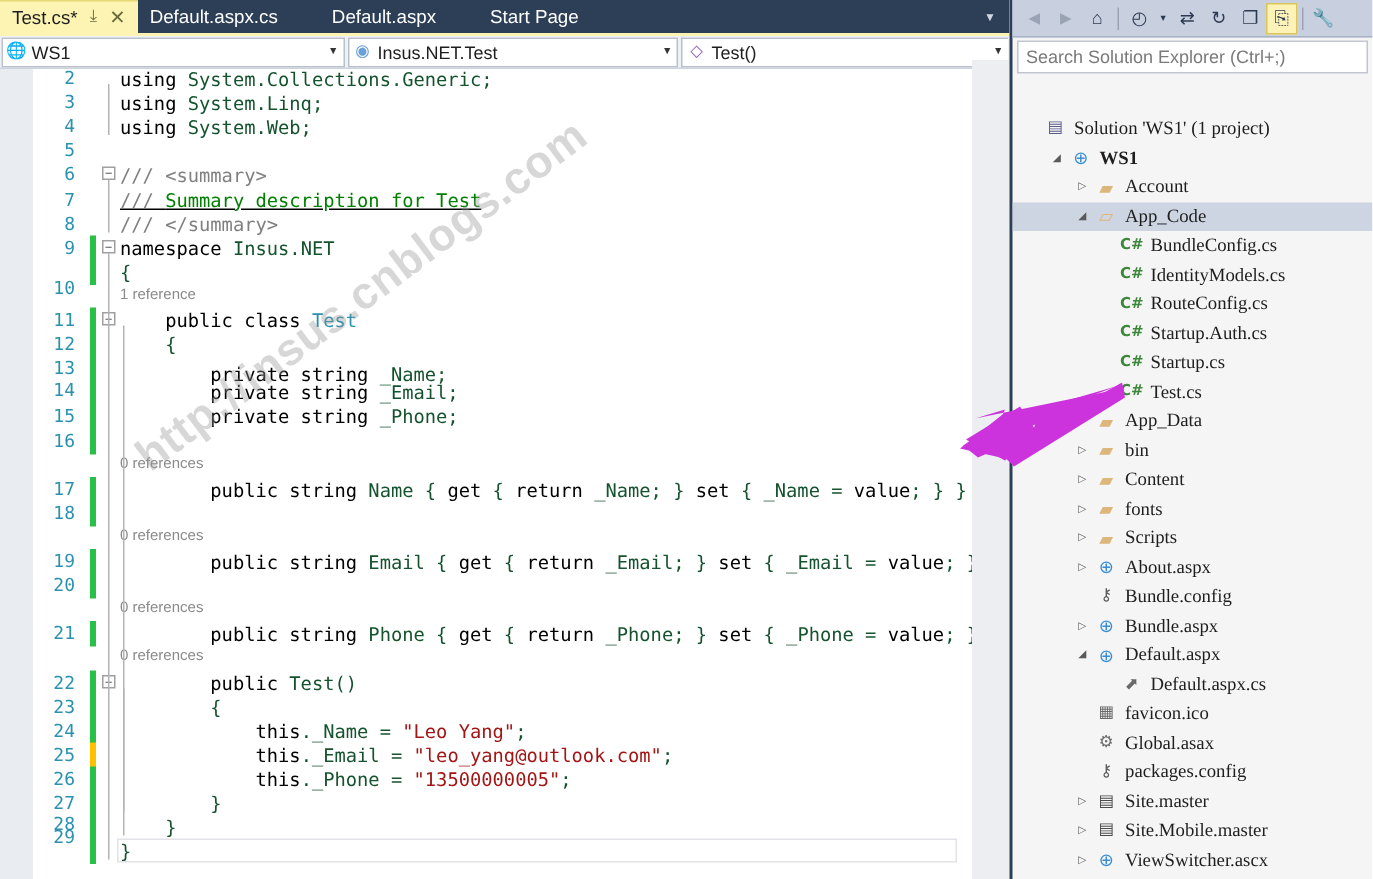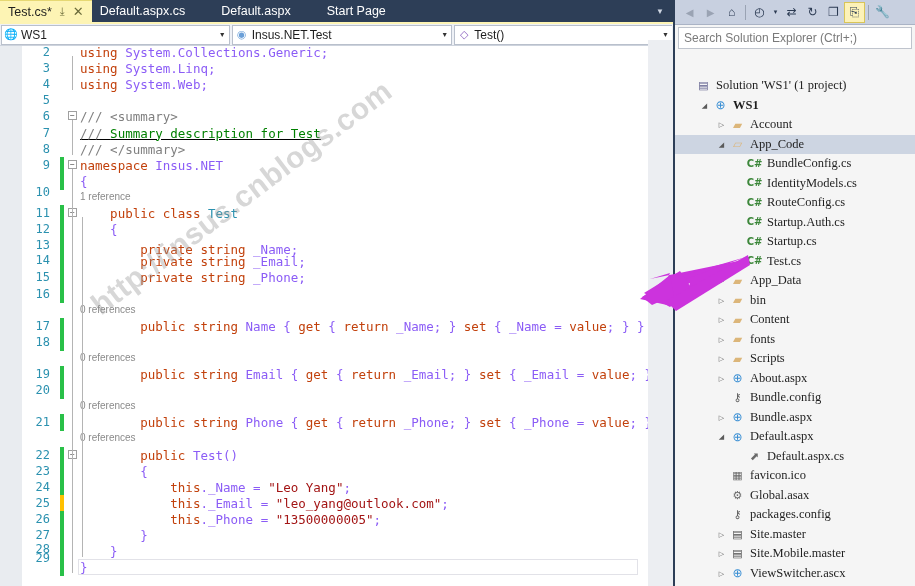--- a/index.html
+++ b/index.html
@@ -113,26 +113,26 @@
   .codelens {
     position: absolute; left: 80px;
     font-family: "Liberation Sans", sans-serif;
     font-size: 10px; color: #8a8a8a; white-space: pre;
   }
   .curline {
     position: absolute; left: 78px; width: 560px; height: 16px;
     border: 1px solid #e2e2e8; background: transparent;
   }
   
-  .kw  { color: #c2410c; }
+  .kw  { color: #000000; }
   .typ { color: #2b91af; }
   .cmt { color: #808080; }
   .doc { color: #008000; }
   .str { color: #a31515; }
-  .pl  { color: #8b5cf6; }
+  .pl  { color: #14532d; }
 
   
   #watermark {
     position: absolute; left: 95px; top: 245px;
     transform: rotate(-37deg);
     transform-origin: left center;
     font-family: "Liberation Sans", sans-serif;
     font-size: 30px; font-weight: bold;
     color: rgba(150,150,150,0.38);
     white-space: nowrap;

